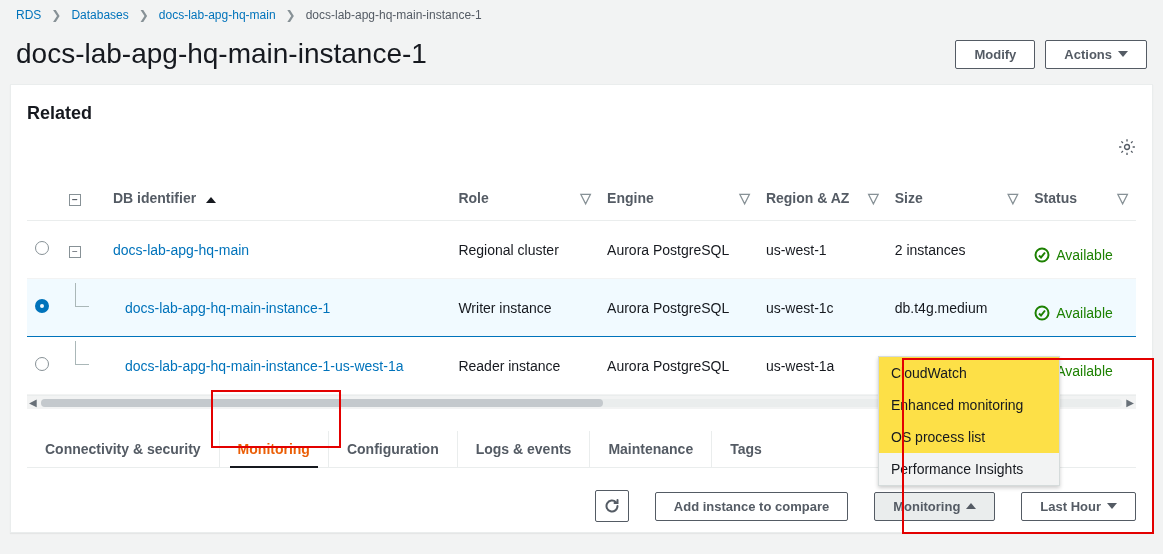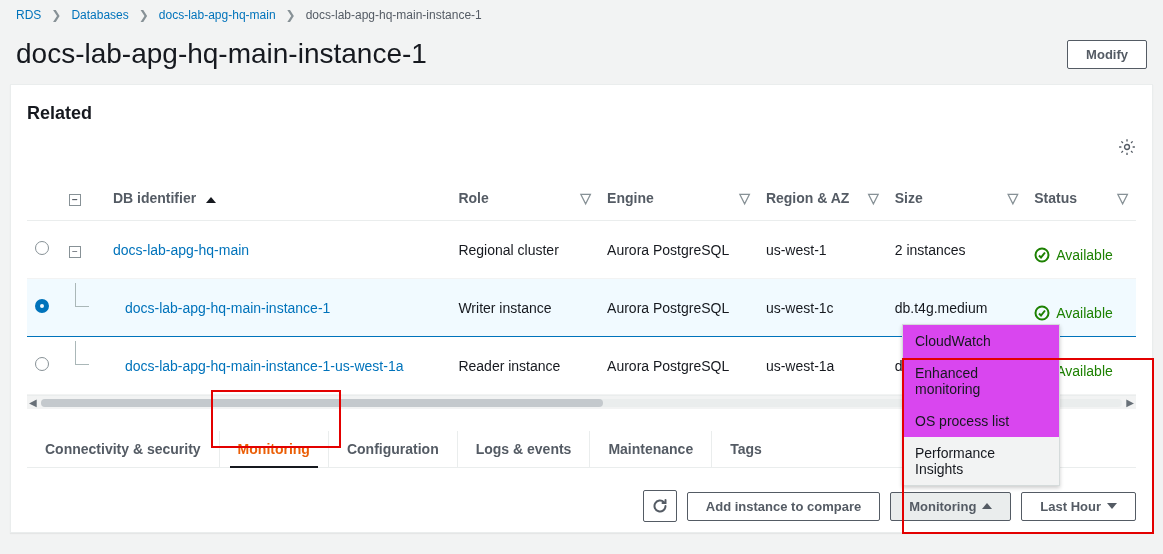--- a/index.html
+++ b/index.html
@@ -186,36 +186,36 @@
     }
     .highlight {
       border: 2px solid #e30000;
       position: absolute;
       pointer-events: none;
       z-index: 50;
     }
 
     
     .action-row {
-      display:flex; justify-content:flex-end; gap:10px; padding: 16px 0 0 0; align-items:center;
+      display:flex; justify-content:flex-end; gap:26px; padding: 16px 0 0 0; align-items:center;
     }
     .icon-btn {
       border:1px solid #545b64; background:#fff; border-radius:2px;
       width:34px; height:32px; display:inline-flex; align-items:center; justify-content:center;
       cursor:pointer;
     }
     
     
     .menu {
       position: absolute;
-      background:#d946ef;
+      background:#fde047;
       border:1px solid #d5dbdb;
       box-shadow: 0 2px 4px rgba(0,0,0,0.2);
       z-index: 40;
-      width: 158px;
+      width: 182px;
     }
     .menu-item {
       padding: 8px 12px;
       font-size: 14px;
       cursor:pointer;
     }
     .menu-item:hover, .menu-item.hovered { background:#f2f3f3; }
     .cursor-pointer-ico { position:absolute; width:16px; height:16px; }
   </style>
 </head>
@@ -228,20 +228,24 @@
   <span class="sep">❯</span>
   <a>docs-lab-apg-hq-main</a>
   <span class="sep">❯</span>
   <span class="current">docs-lab-apg-hq-main-instance-1</span>
 </div>
 
 <div class="header-bar">
   <h1 class="header-title">docs-lab-apg-hq-main-instance-1</h1>
   <div class="header-actions">
     <button class="btn">Modify</button>
+    <button class="btn">
+      <span>Actions</span>
+      <span class="tri-down"></span>
+    </button>
   </div>
 </div>
 
 <div class="card">
   <div class="card-title">Related</div>
   <div class="filter-row">
     <svg class="gear" viewBox="0 0 16 16" fill="none" stroke="#545b64" stroke-width="1.2">
       <circle cx="8" cy="8" r="2.2"></circle>
       <path d="M8 1v2M8 13v2M1 8h2M13 8h2M3 3l1.4 1.4M11.6 11.6L13 13M13 3l-1.4 1.4M4.4 11.6L3 13"></path>
     </svg>

